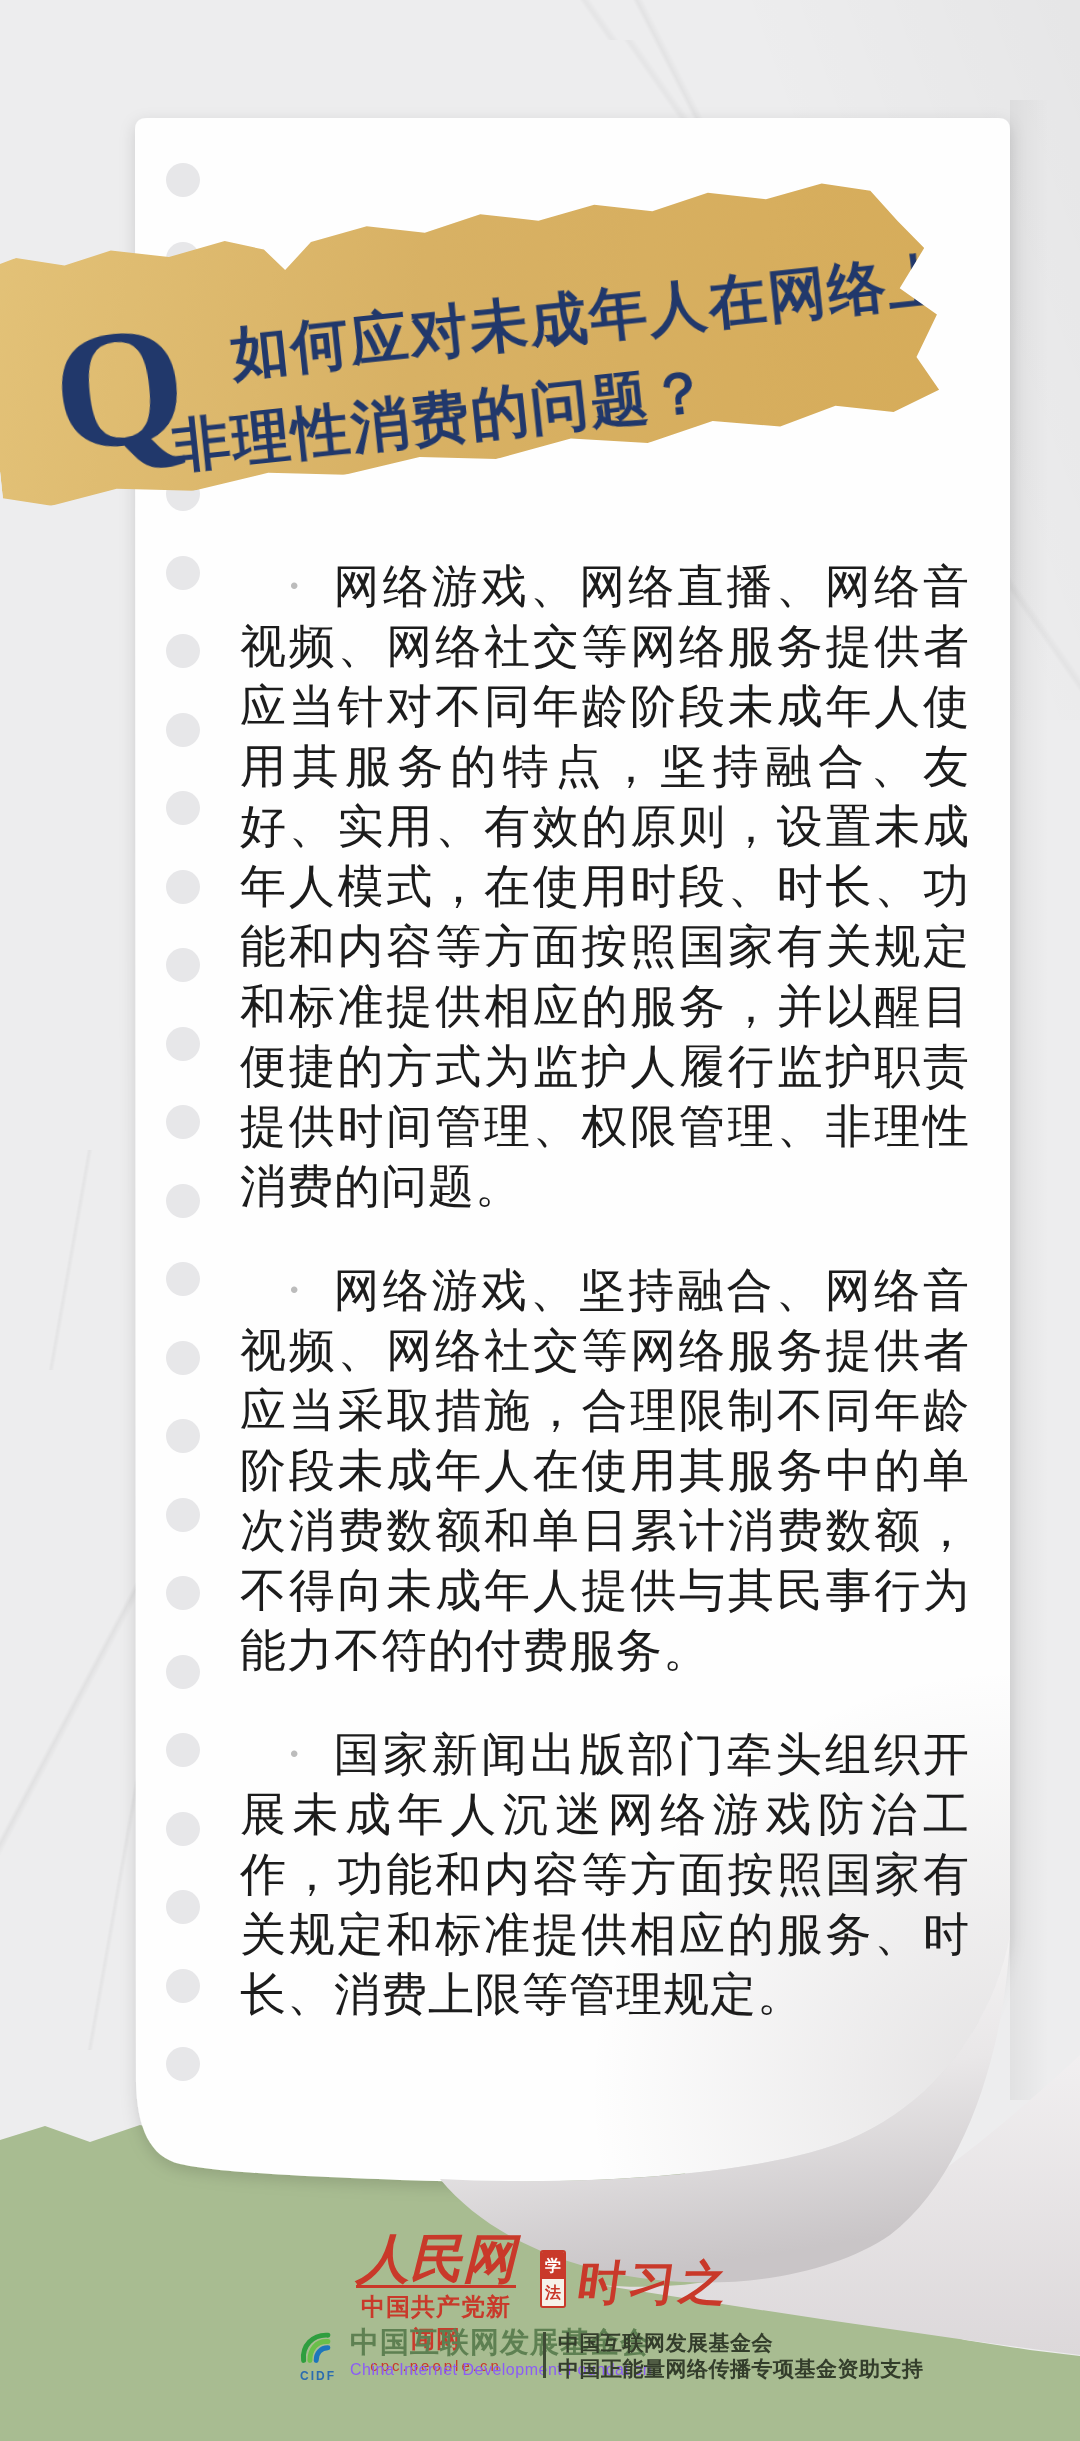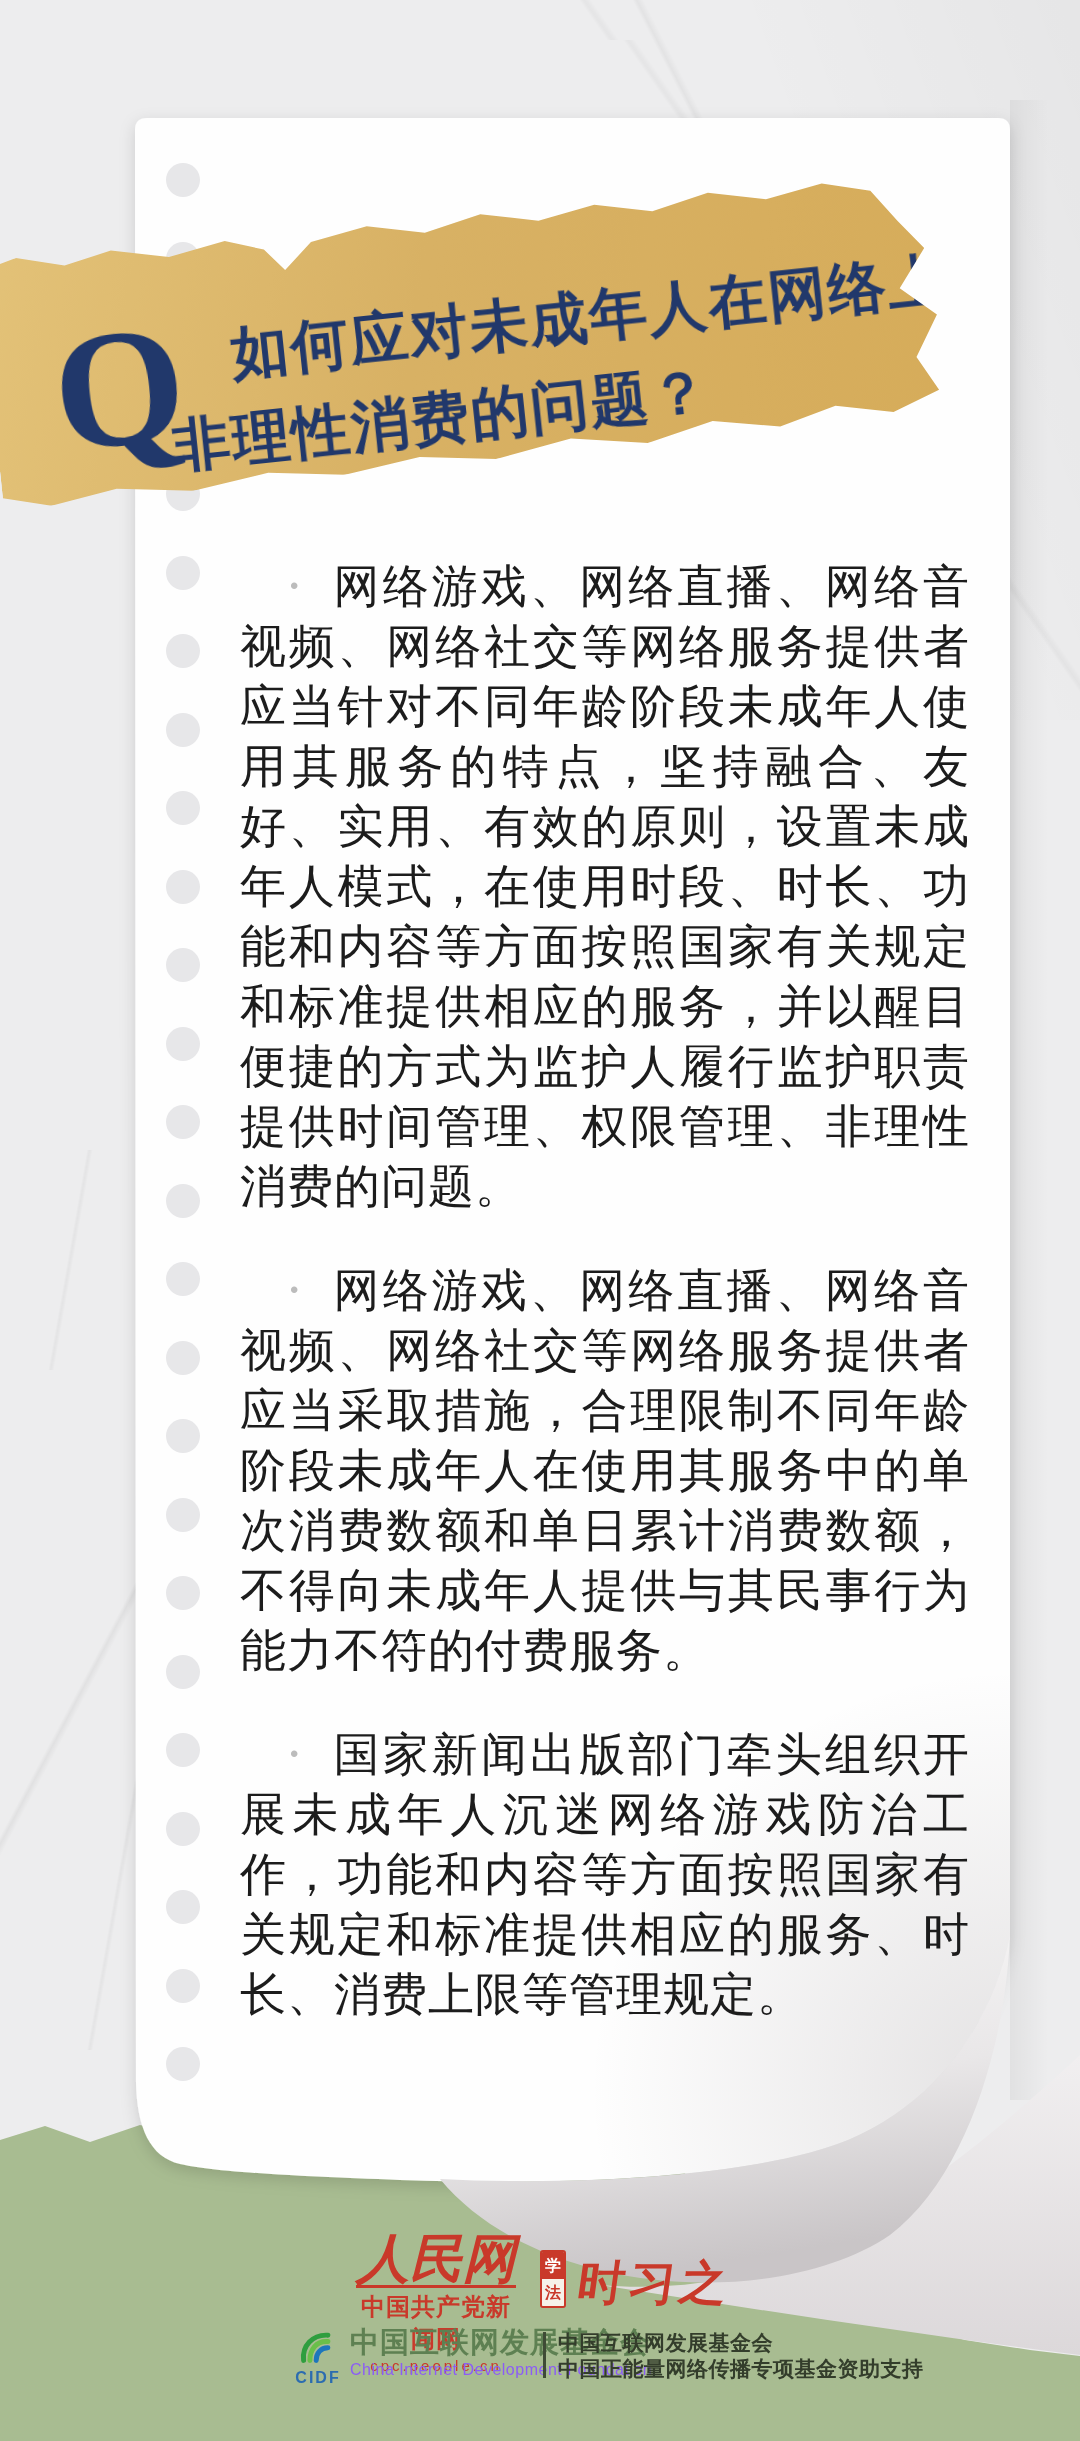--- a/index.html
+++ b/index.html
@@ -67,21 +67,21 @@
   .xuefa{left:540px;top:2250px;width:26px;height:58px;border:2px solid #c9392a;
     border-radius:3px;overflow:hidden;box-sizing:border-box;}
   .xuefa .t{background:#c9392a;color:#fff;font-size:16px;font-weight:700;
     height:27px;line-height:27px;text-align:center;}
   .xuefa .b{background:#f6f2ea;color:#c9392a;font-size:16px;font-weight:700;
     height:27px;line-height:27px;text-align:center;}
   .shixizhi{left:578px;top:2252px;font-size:47px;font-weight:900;color:#c9392a;
     transform:skewX(-8deg);letter-spacing:4px;white-space:nowrap;}
   .cidf{left:294px;top:2328px;display:flex;align-items:flex-start;}
   .cidf-badge{width:48px;text-align:center;margin-right:8px;}
-  .cidf-abbr{font-size:16px;font-weight:700;color:#2b6cb0;letter-spacing:2px;margin-top:1px;}
+  .cidf-abbr{font-size:12px;font-weight:700;color:#2b6cb0;letter-spacing:2px;margin-top:1px;}
   .cidf-names{line-height:1;}
   .cidf-cn{font-size:29px;font-weight:700;color:#5e8052;letter-spacing:1px;}
   .cidf-en{font-size:16px;color:#8b5cf6;margin-top:5px;letter-spacing:.5px;text-align:center;}
   .fdiv{left:543px;top:2332px;width:3px;height:46px;background:#3f4b36;}
   .support{left:558px;top:2330px;font-size:21px;font-weight:700;color:#333d2b;
     line-height:26px;letter-spacing:.5px;white-space:nowrap;}
 </style>
 </head>
 <body>
 
@@ -164,21 +164,21 @@
     <span class="hole" style="top: 1654.5px;"></span>
     <span class="hole" style="top: 1733px;"></span>
     <span class="hole" style="top: 1811.5px;"></span>
     <span class="hole" style="top: 1890px;"></span>
     <span class="hole" style="top: 1968.5px;"></span>
     <span class="hole" style="top: 2047px;"></span>
   </div>
 
 <div class="card-text">
   <p><span class="bullet">•</span><span>网络游戏、网络直播、网络音视频、网络社交等网络服务提供者应当针对不同年龄阶段未成年人使用其服务的特点，坚持融合、友好、实用、有效的原则，设置未成年人模式，在使用时段、时长、功能和内容等方面按照国家有关规定和标准提供相应的服务，并以醒目便捷的方式为监护人履行监护职责提供时间管理、权限管理、非理性消费的问题。</span></p>
-  <p><span class="bullet">•</span><span>网络游戏、网络直播、网络音视频、网络社交等网络服务提供者应当采取措施，合理限制不同年龄阶段未成年人在使用其服务中的单次消费数额和单日累计消费数额，不得向未成年人提供与其民事行为能力不符的付费服务。</span></p>
+  <p><span class="bullet">•</span><span>网络游戏、坚持融合、网络音视频、网络社交等网络服务提供者应当采取措施，合理限制不同年龄阶段未成年人在使用其服务中的单次消费数额和单日累计消费数额，不得向未成年人提供与其民事行为能力不符的付费服务。</span></p>
   <p><span class="bullet">•</span><span>国家新闻出版部门牵头组织开展未成年人沉迷网络游戏防治工作，功能和内容等方面按照国家有关规定和标准提供相应的服务、时长、消费上限等管理规定。</span></p>
 </div>
 
 <div class="banner">
   <div class="q">Q</div>
   <div class="qline qline1">如何应对未成年人在网络上</div>
   <div class="qline qline2">非理性消费的问题？</div>
 </div>
 
 <div class="footer-item rmw">

